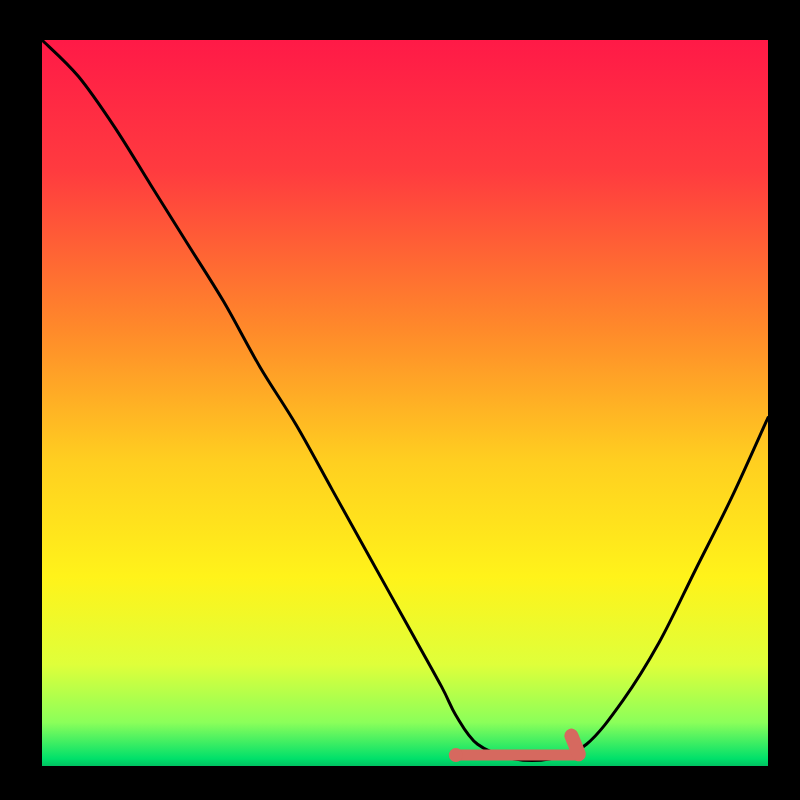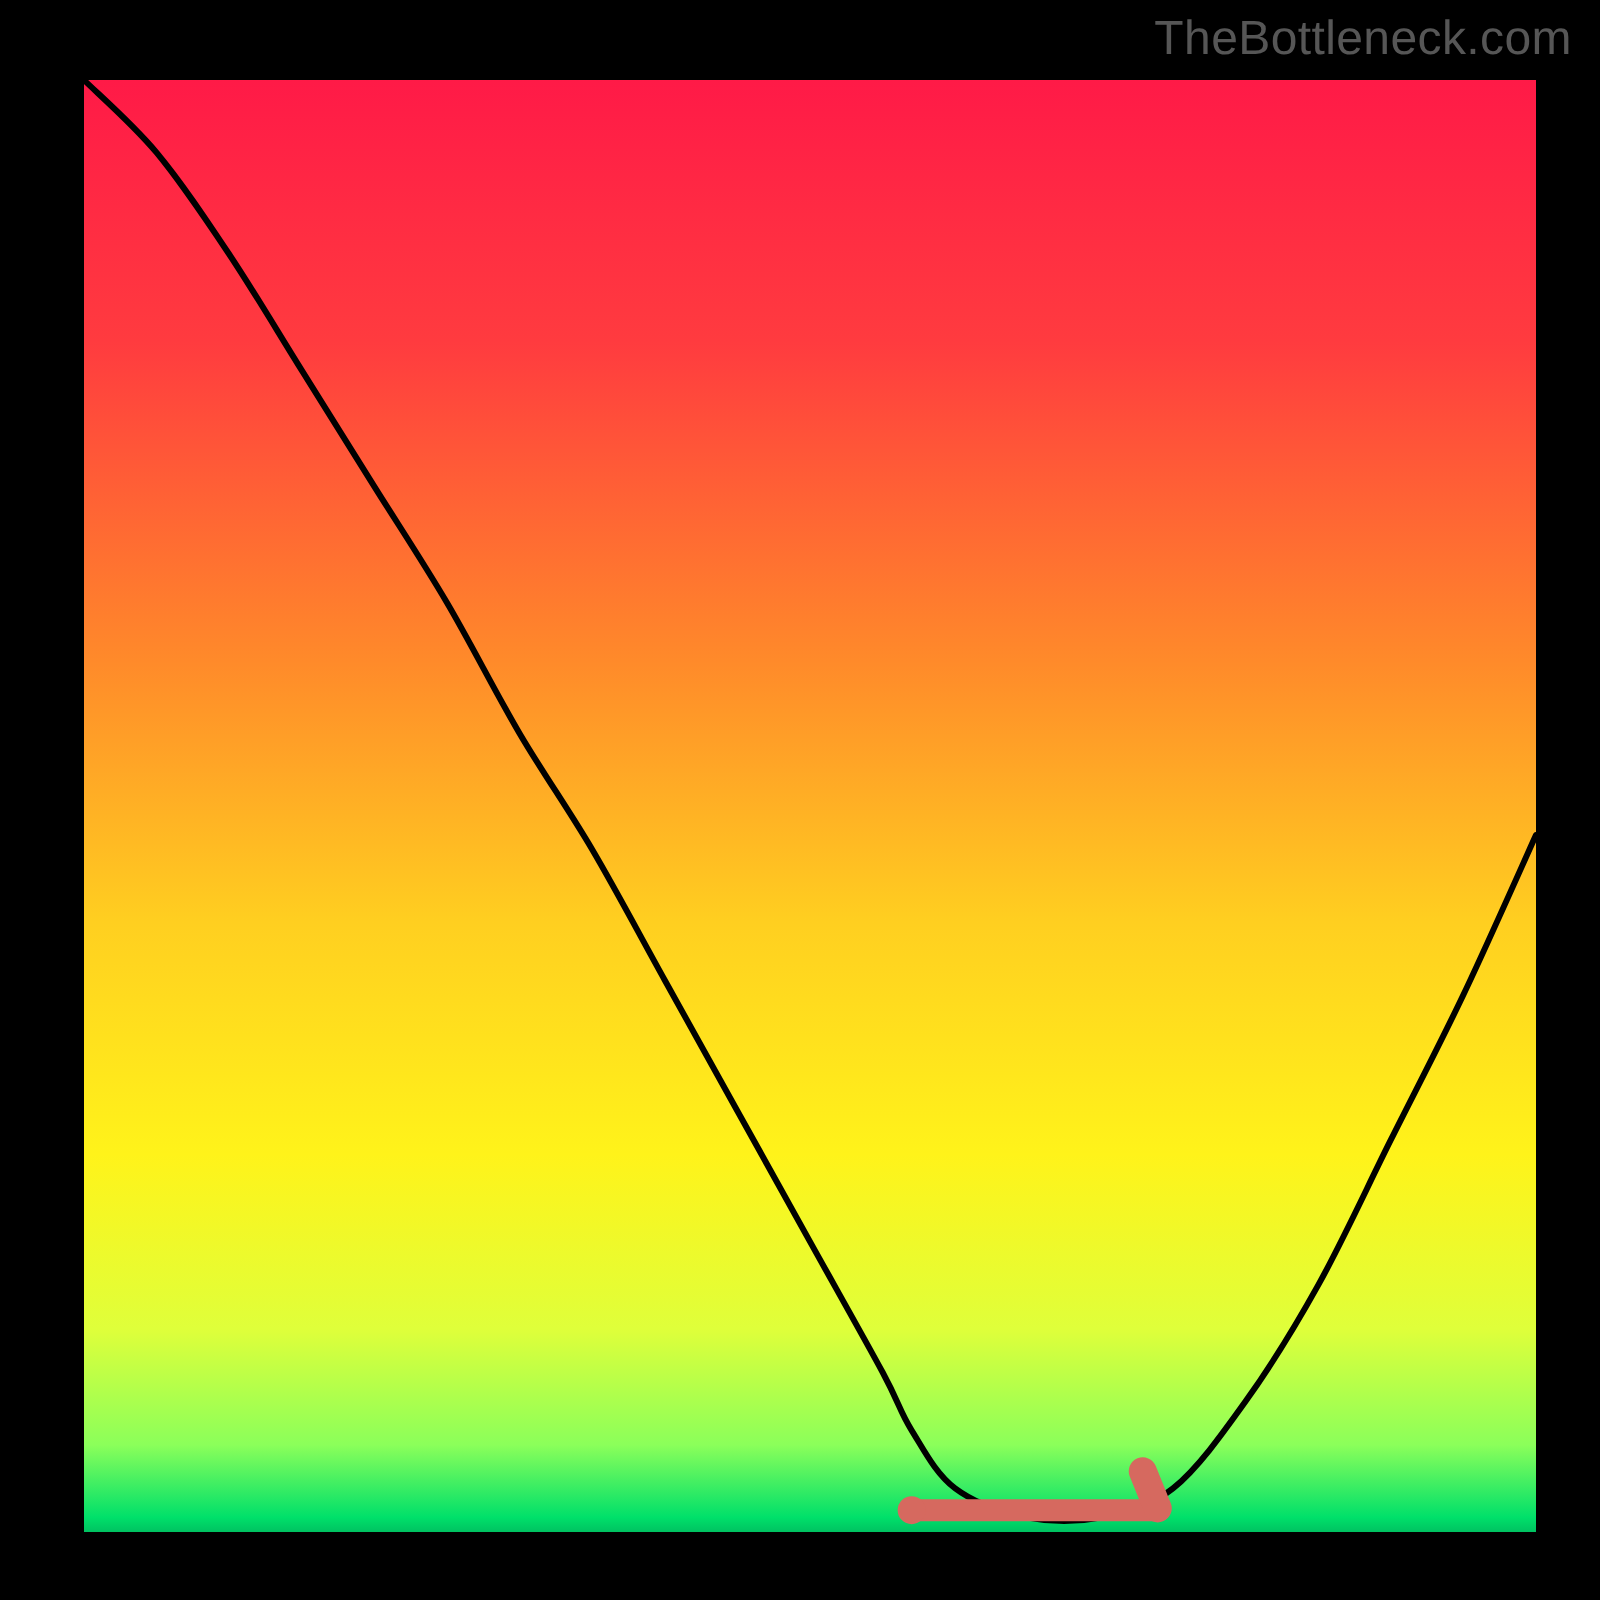--- a/index.html
+++ b/index.html
@@ -30,21 +30,20 @@
   svg.plot {
     position: absolute;
     left: 0;
     top: 0;
   }
 </style>
 </head>
 <body>
 
 <div class="frame">
-  <div class="watermark">TheBottleneck.com</div>
   <svg class="plot" width="800" height="800" viewBox="0 0 800 800">
     <defs>
       <linearGradient id="bg-grad" x1="0" y1="0" x2="0" y2="1">
           <stop offset="0%" stop-color="#ff1a47"></stop>
           <stop offset="18%" stop-color="#ff3b3f"></stop>
           <stop offset="40%" stop-color="#ff8a2a"></stop>
           <stop offset="58%" stop-color="#ffcf20"></stop>
           <stop offset="74%" stop-color="#fff31a"></stop>
           <stop offset="86%" stop-color="#dfff3a"></stop>
           <stop offset="94%" stop-color="#8bff5a"></stop>

